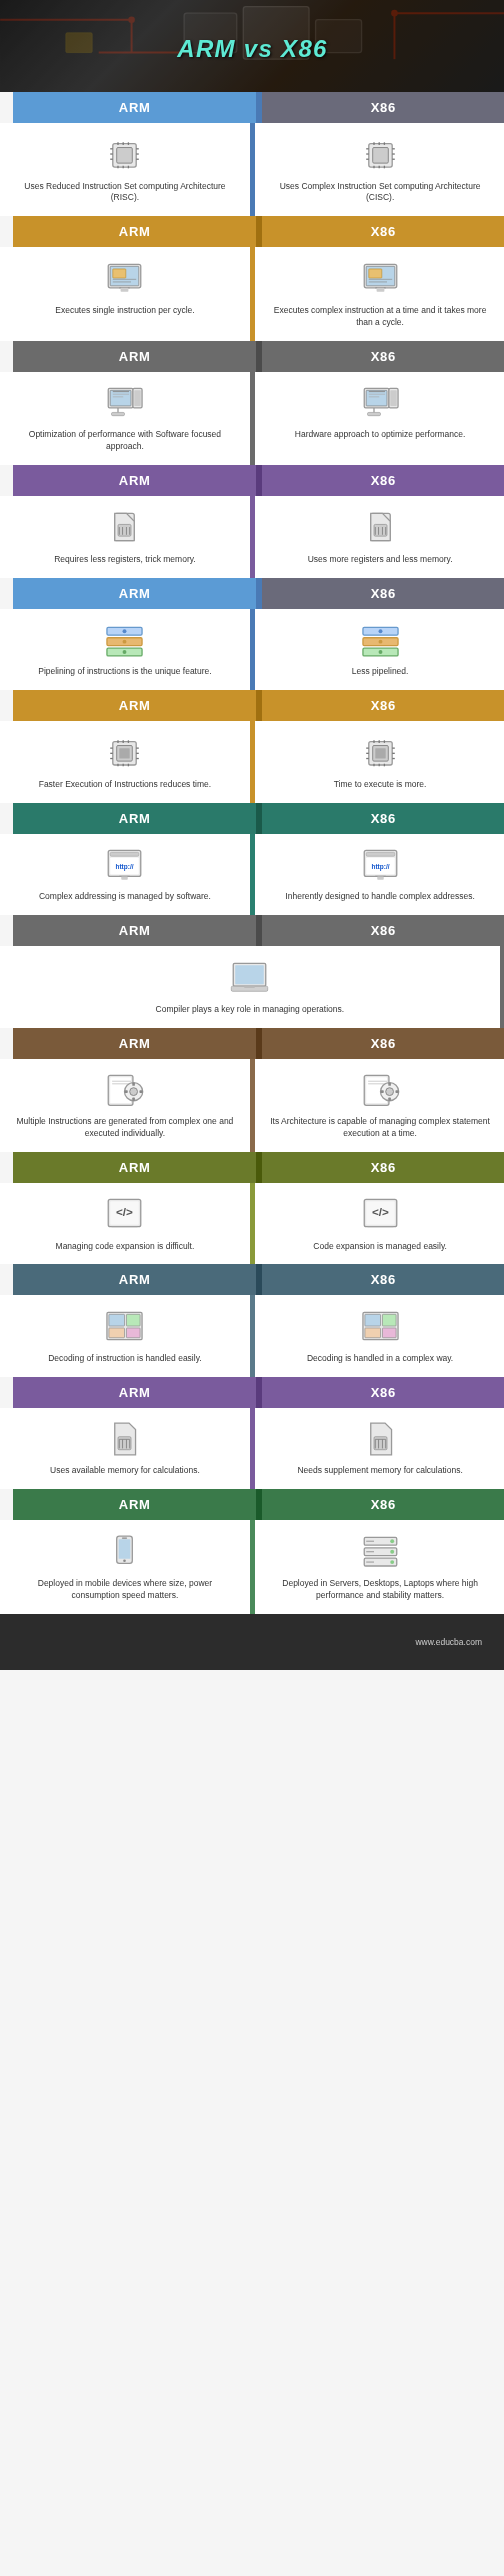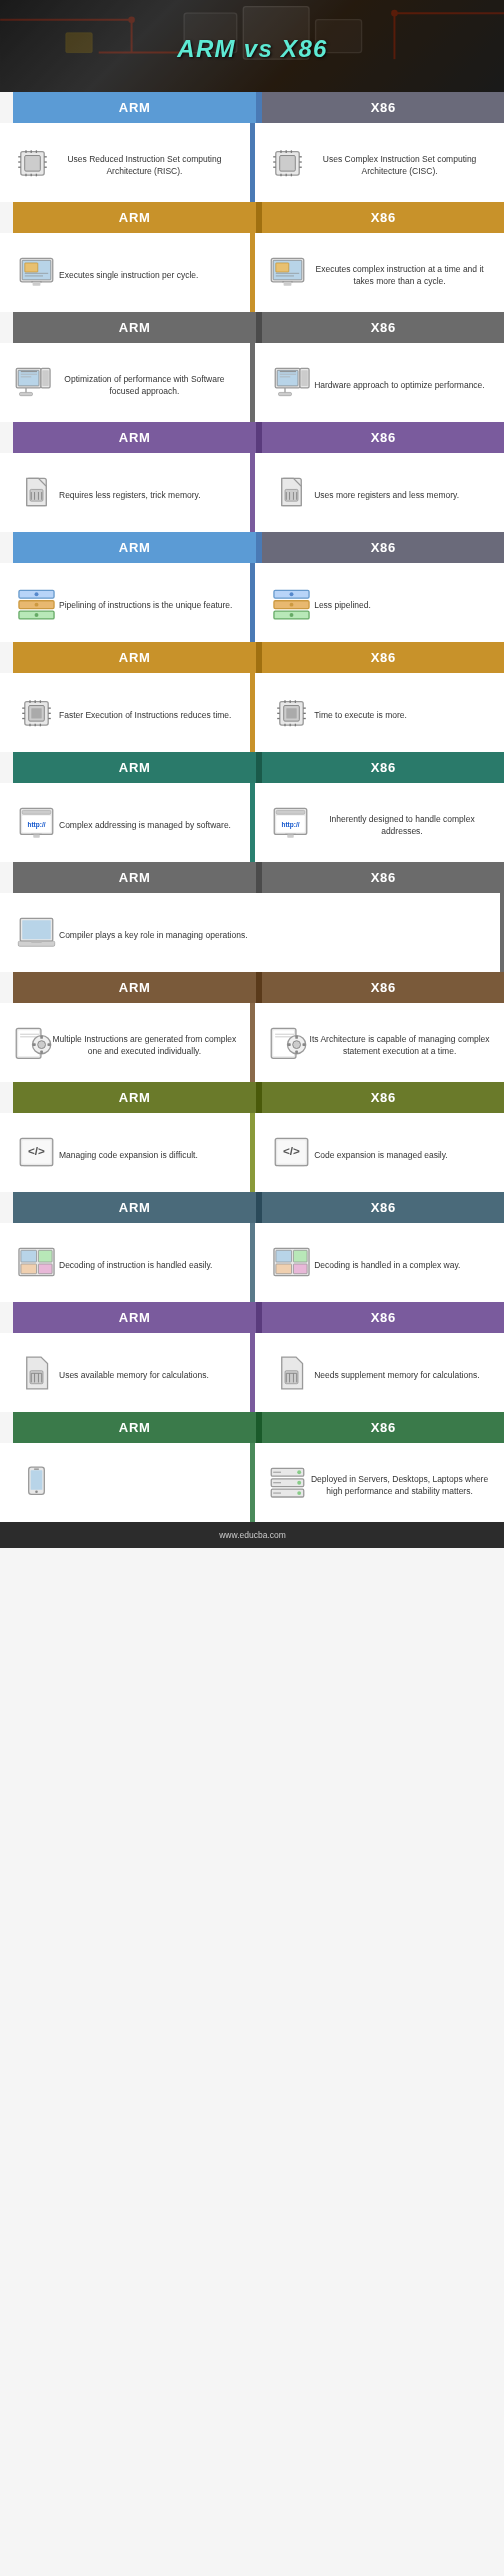--- a/index.html
+++ b/index.html
@@ -62,21 +62,21 @@
     
     .content-row {
       display: flex;
       width: 100%;
       background: #fff;
       min-height: 79px;
     }
     .content-row .col {
       flex: 1;
       display: flex;
-      flex-direction: row;
+      flex-direction: column;
       align-items: center;
       justify-content: flex-start;
       padding: 12px 13px 12px;
       text-align: center;
       background: #fff;
     }
 
     .col-text {
       font-size: 8.5px;
       color: #333;
@@ -93,22 +93,22 @@
       justify-content: center;
     }
     .icon-wrap svg {
       width: 39px;
       height: 36px;
     }
 
     
     .footer {
       background: #2c2c2c;
-      text-align: center;
-      padding: 8px;
+      text-align: right;
+      padding: 23px;
       color: #ccc;
       font-size: 8.5px;
     }
   </style>
 </head>
 <body>
 
 <div class="header">
   <div class="header-bg"></div>
 
@@ -634,20 +634,21 @@
     <div class="content-row">
     <div class="col">
       <div class="icon-wrap">
         <svg viewBox="0 0 60 55" fill="none" xmlns="http://www.w3.org/2000/svg">
       <rect x="18" y="3" width="24" height="42" rx="4" fill="#e8e8e8" stroke="#999" stroke-width="2"></rect>
       <rect x="21" y="8" width="18" height="30" rx="1" fill="#b8d4e8"></rect>
       <circle cx="30" cy="41" r="2" fill="#888"></circle>
       <line x1="27" y1="6" x2="33" y2="6" stroke="#888" stroke-width="2" stroke-linecap="round"></line>
     </svg>
       </div>
+      <div class="col-text">Deployed in mobile devices where size, power consumption speed matters.</div>
     </div>
     <div style="width:5.3px;background:#4a8a5a;flex-shrink:0;"></div>
     <div class="col">
       <div class="icon-wrap">
         <svg viewBox="0 0 60 55" fill="none" xmlns="http://www.w3.org/2000/svg">
       <rect x="5" y="5" width="50" height="12" rx="2" fill="#e8e8e8" stroke="#999" stroke-width="2"></rect>
       <circle cx="48" cy="11" r="3" fill="#88cc88"></circle>
       <rect x="5" y="21" width="50" height="12" rx="2" fill="#e8e8e8" stroke="#999" stroke-width="2"></rect>
       <circle cx="48" cy="27" r="3" fill="#88cc88"></circle>
       <rect x="5" y="37" width="50" height="12" rx="2" fill="#e8e8e8" stroke="#999" stroke-width="2"></rect>

